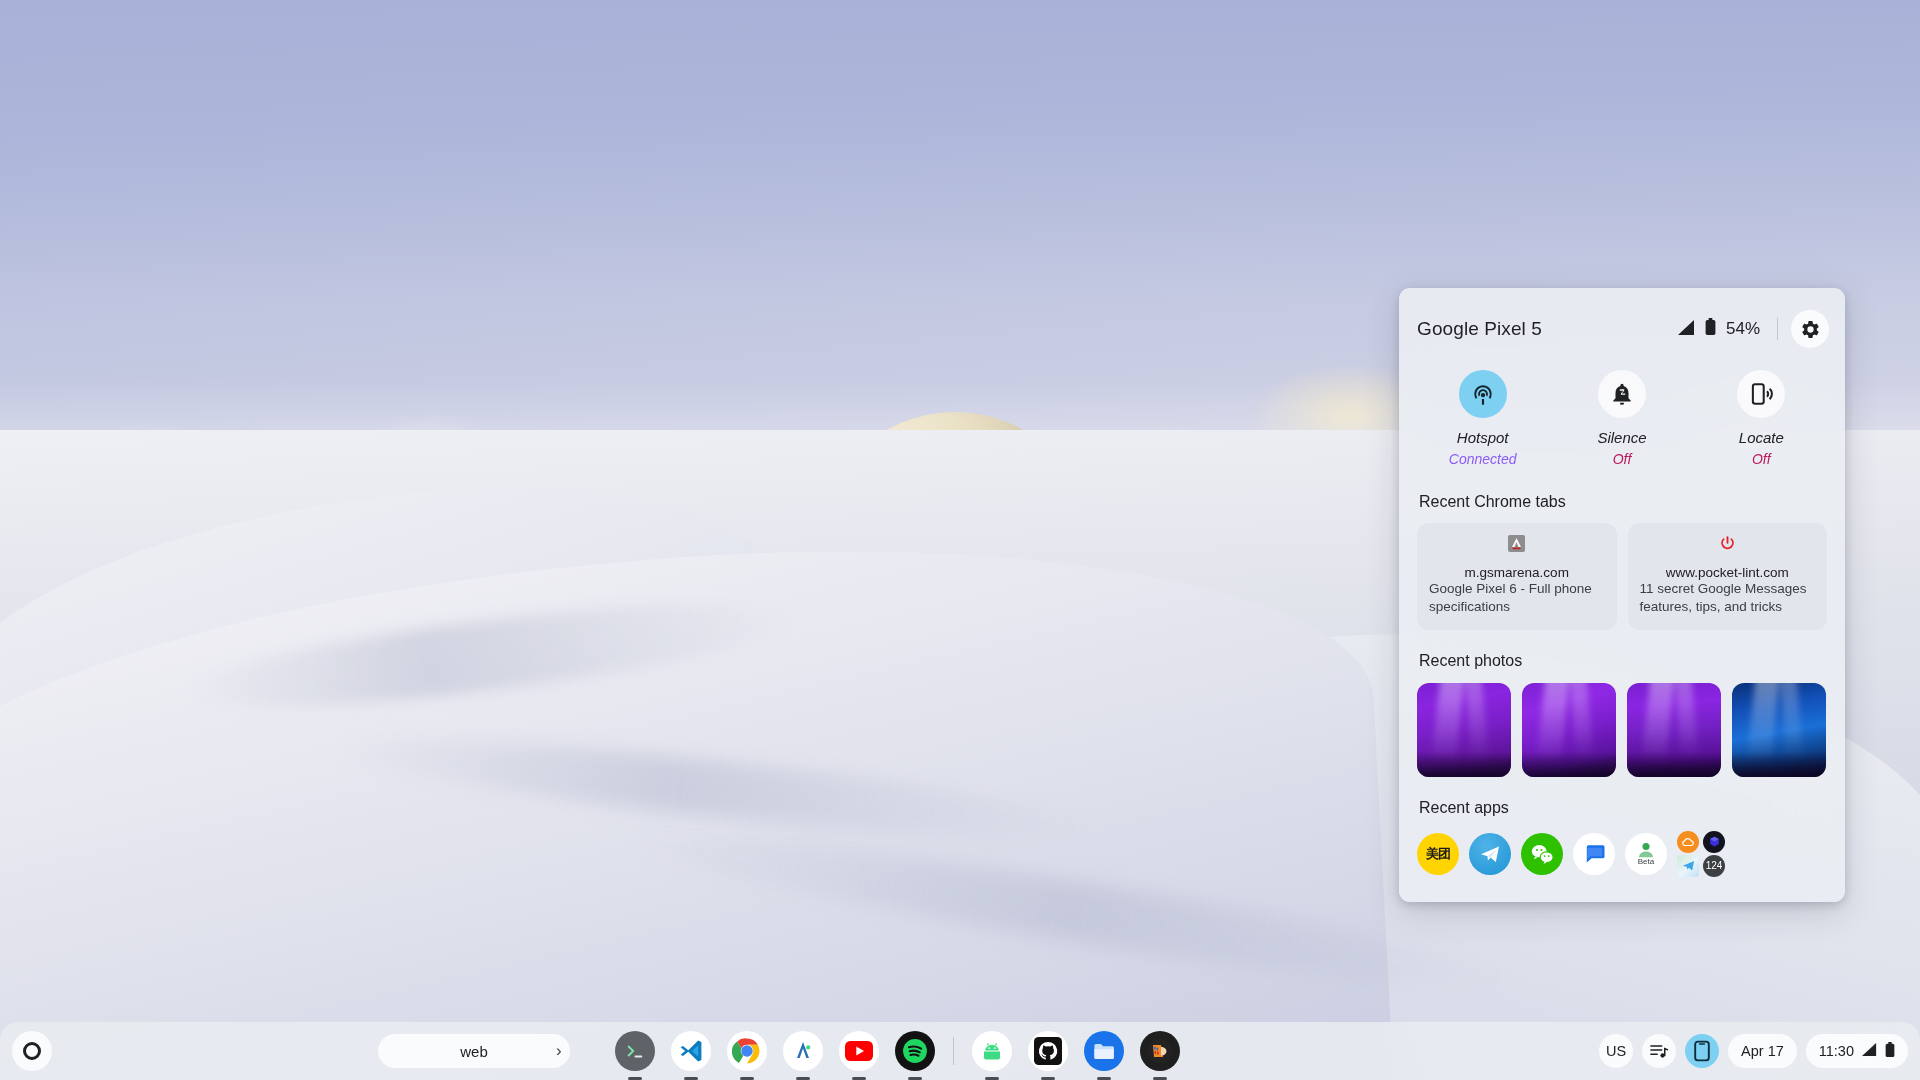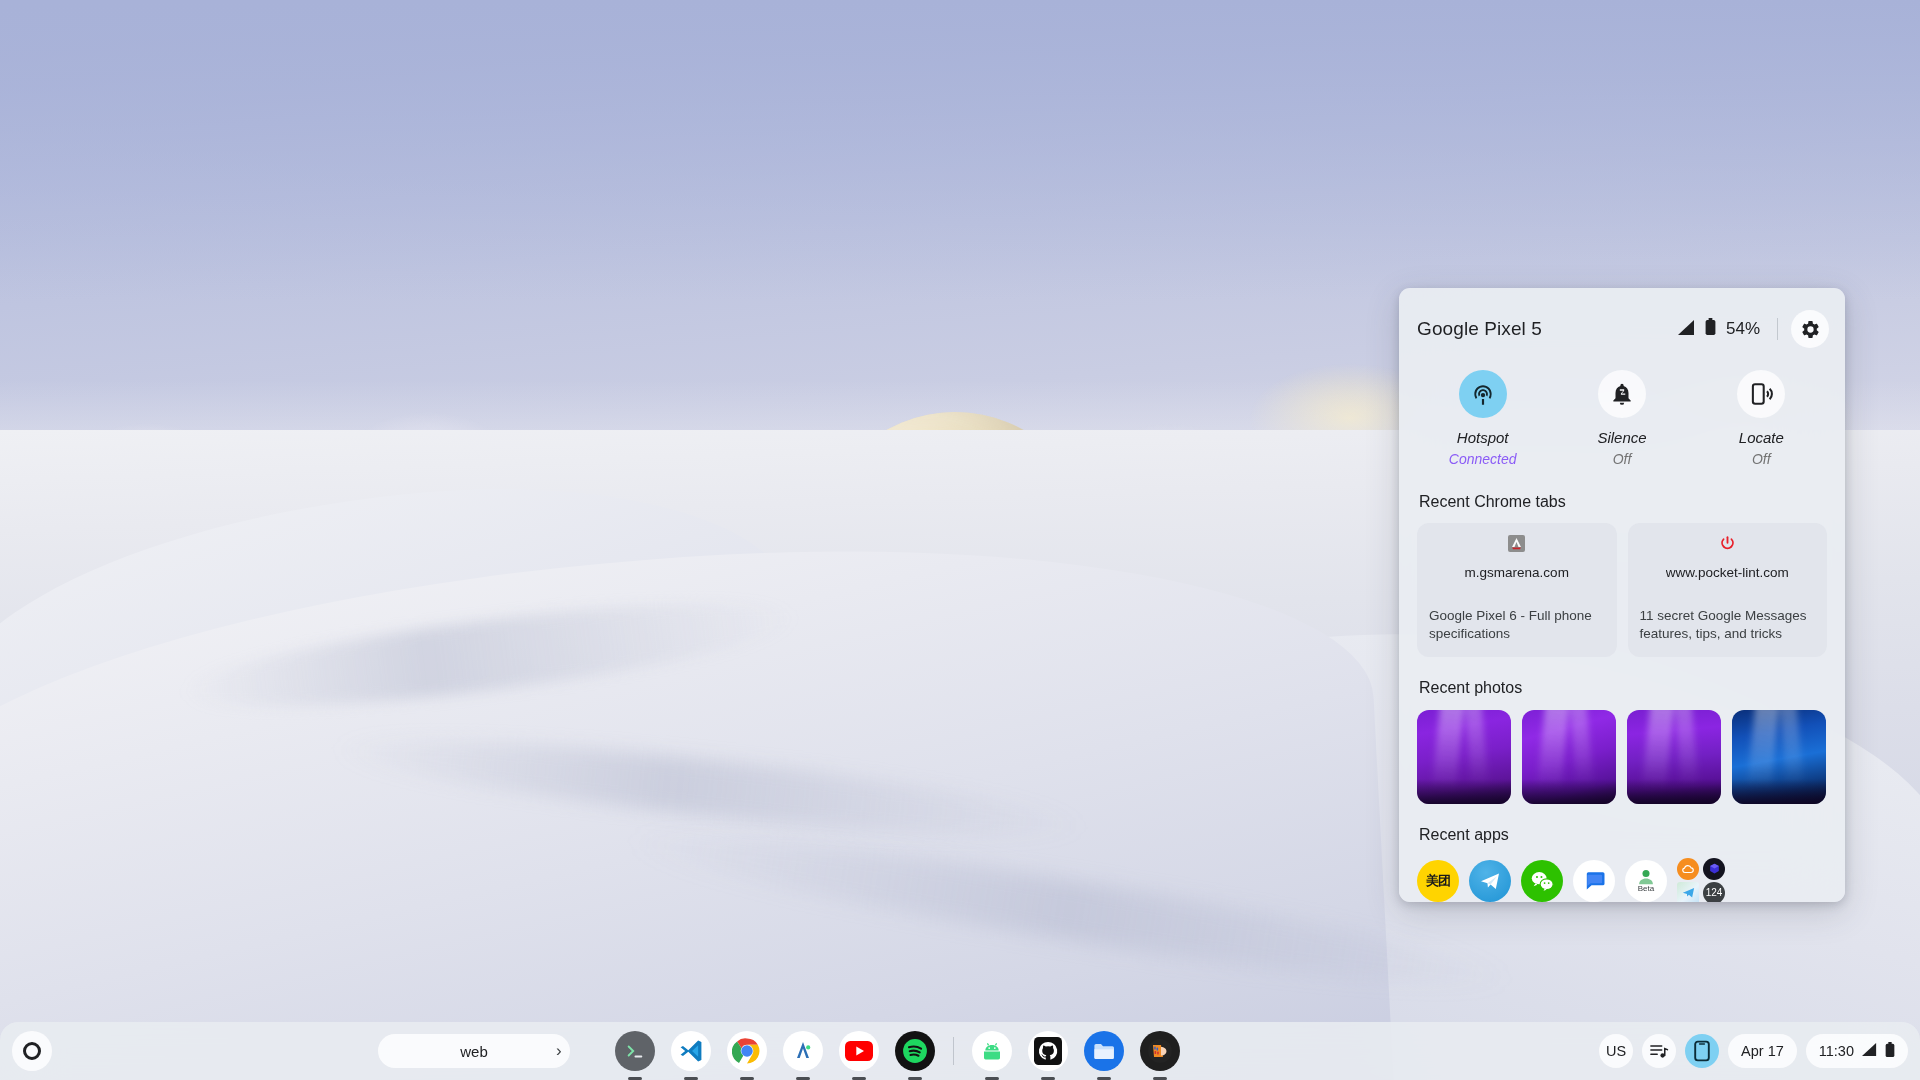--- a/index.html
+++ b/index.html
@@ -144,34 +144,34 @@
   
   .quick-actions { display:flex; padding:16px 14px 4px; }
   .qa { flex:1; display:flex; flex-direction:column; align-items:center; cursor:pointer;font-style:italic; }
   .qa-icon {
     width:48px; height:48px; border-radius:50%;
     display:flex; align-items:center; justify-content:center;
     background:rgba(255,255,255,.72);
   }
   .qa.active .qa-icon { background:#7ed0f2; }
   .qa-label { font-size:15px; margin-top:11px; color:#202124; }
-  .qa-state { font-size:14px; margin-top:5px; color:#737373; }
+  .qa-state { font-size:14px; margin-top:5px; color:#be185d; }
   .qa.active .qa-state { color:#8b5cf6; }
 
   
   .section-title { font-size:16px; padding:22px 0 0 20px; color:#202124; }
   .tabs-row { display:flex; gap:11px; padding:12px 18px 0; }
   .tab-card {
     flex:1; background:rgba(224,228,234,.88);
     border-radius:12px; padding:12px 12px 14px; cursor:pointer;
     min-height:100px;
   }
   .tab-head { display:flex; align-items:center; gap:9px;flex-direction:column; }
   .tab-url { font-size:13.5px; color:#202124; overflow:hidden; text-overflow:ellipsis; white-space:nowrap; }
-  .tab-title { font-size:13.5px; line-height:1.33; color:#3c4043; margin-top:27px; }
+  .tab-title { font-size:13.5px; line-height:1.33; color:#3c4043; margin-top:0; }
 
   .photos-row { display:flex; gap:11px; padding:13px 18px 0; }
   .photo {
     width:94px; height:94px; border-radius:12px; cursor:pointer; overflow:hidden;
     position:relative;
   }
   .photo.p1 { background:
       linear-gradient(170deg,#7b1fd4 0%,#8a25e0 22%,#7a1fc9 48%,#5d1499 78%,#2b0a4d 100%); }
   .photo.p2 { background:
       linear-gradient(165deg,#7d20d6 0%,#9029e6 25%,#7a1ecb 52%,#57129a 80%,#250842 100%); }

